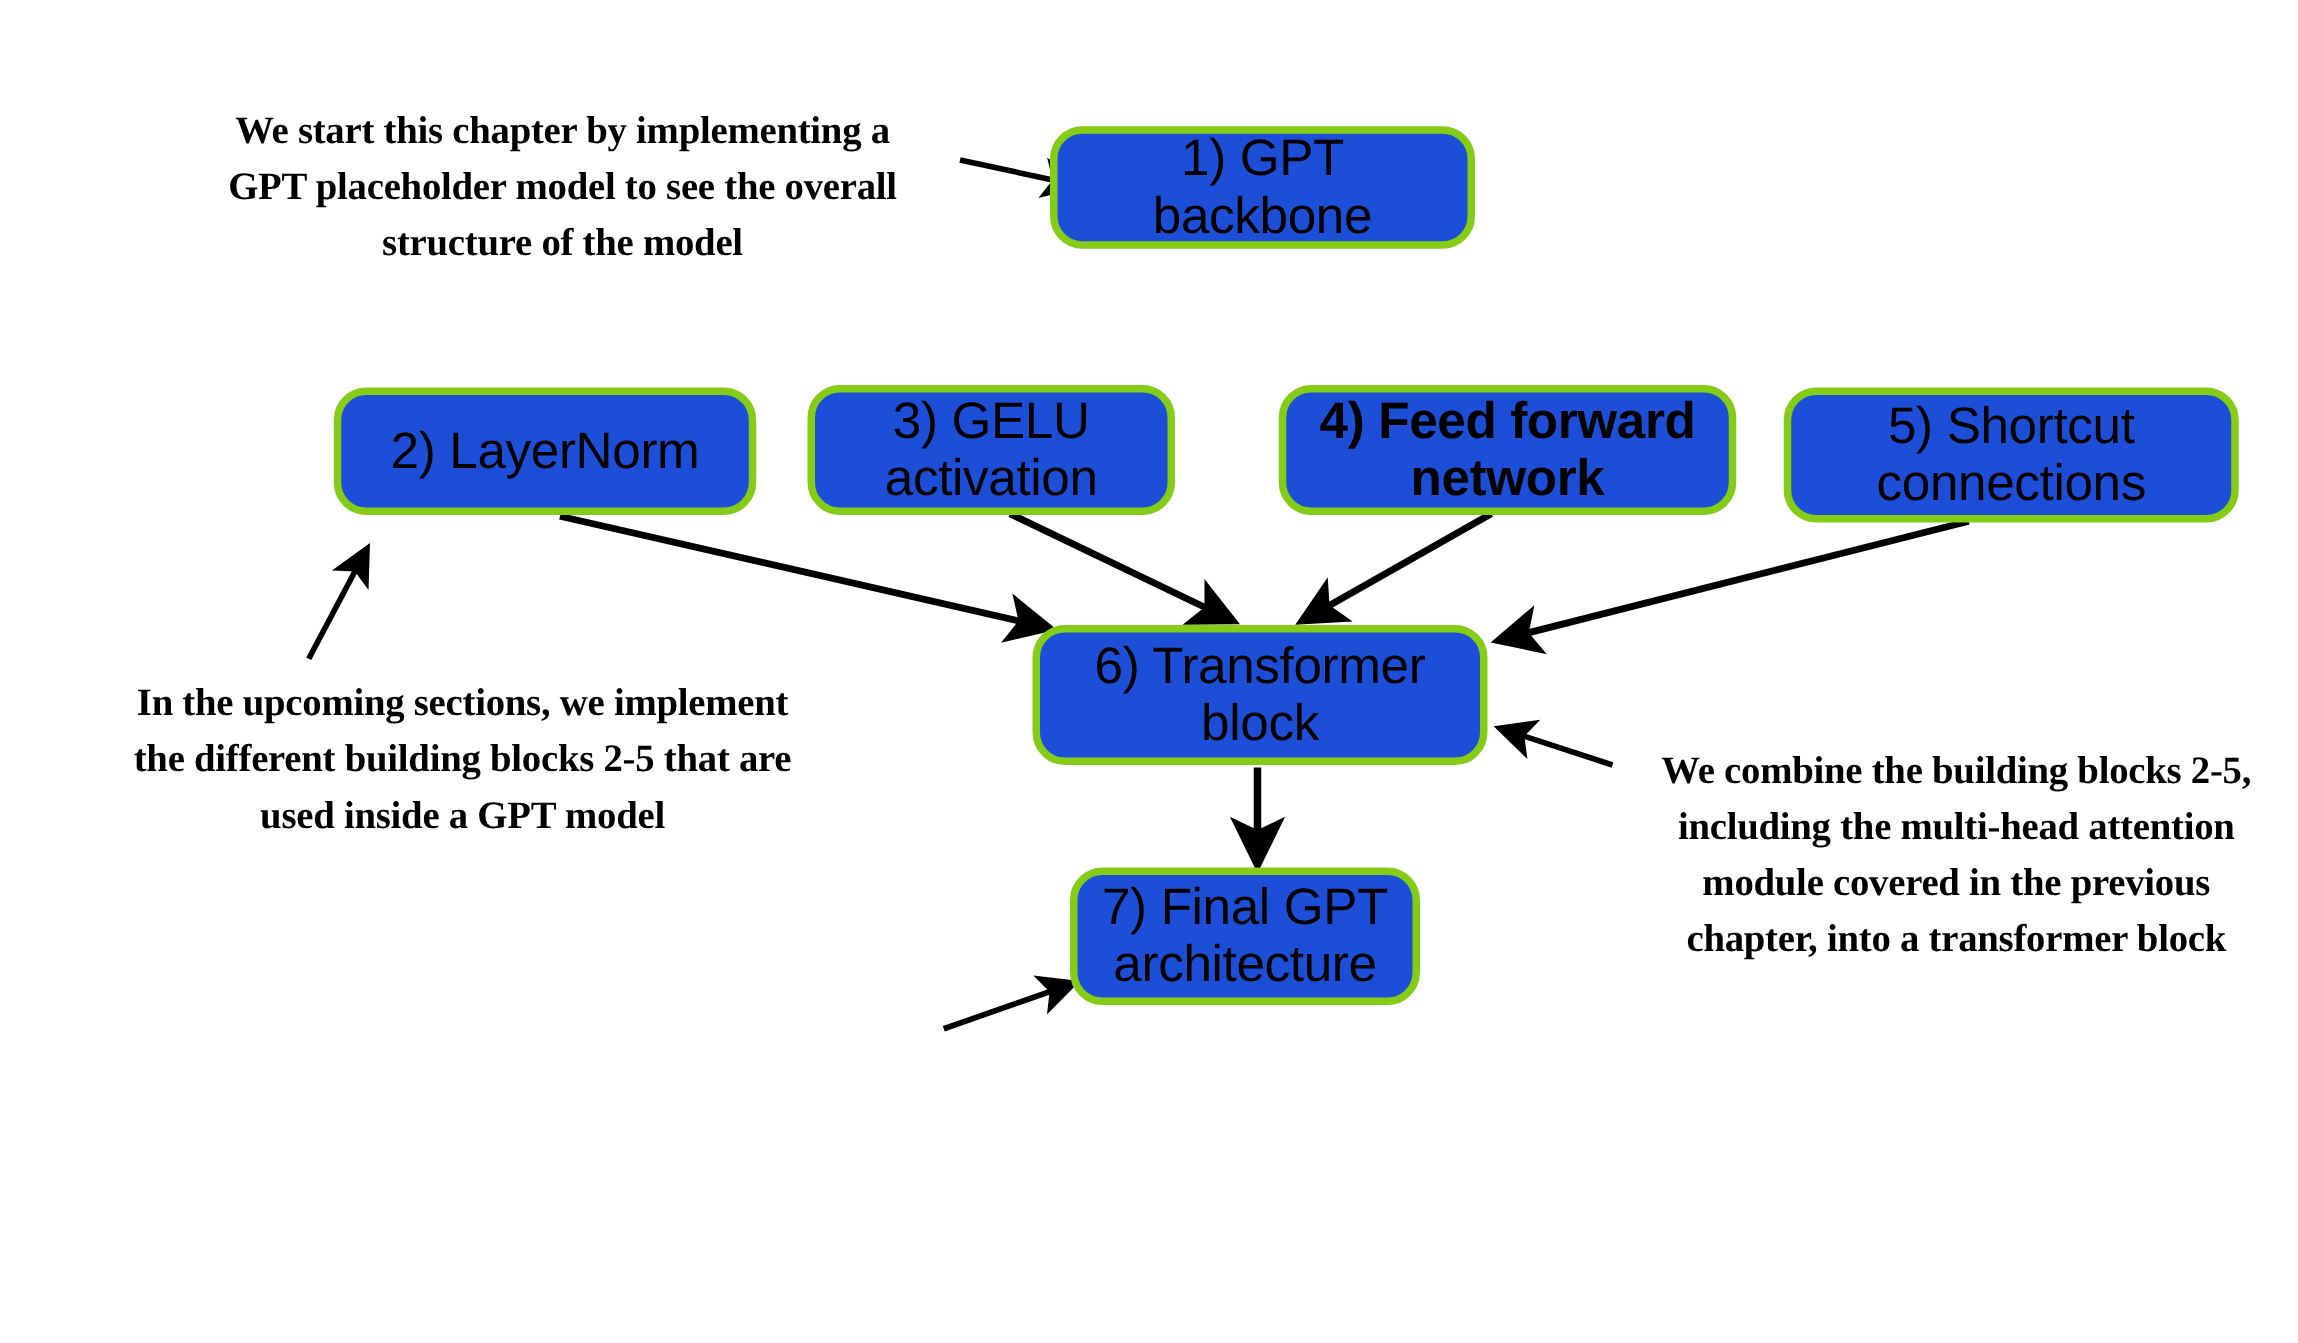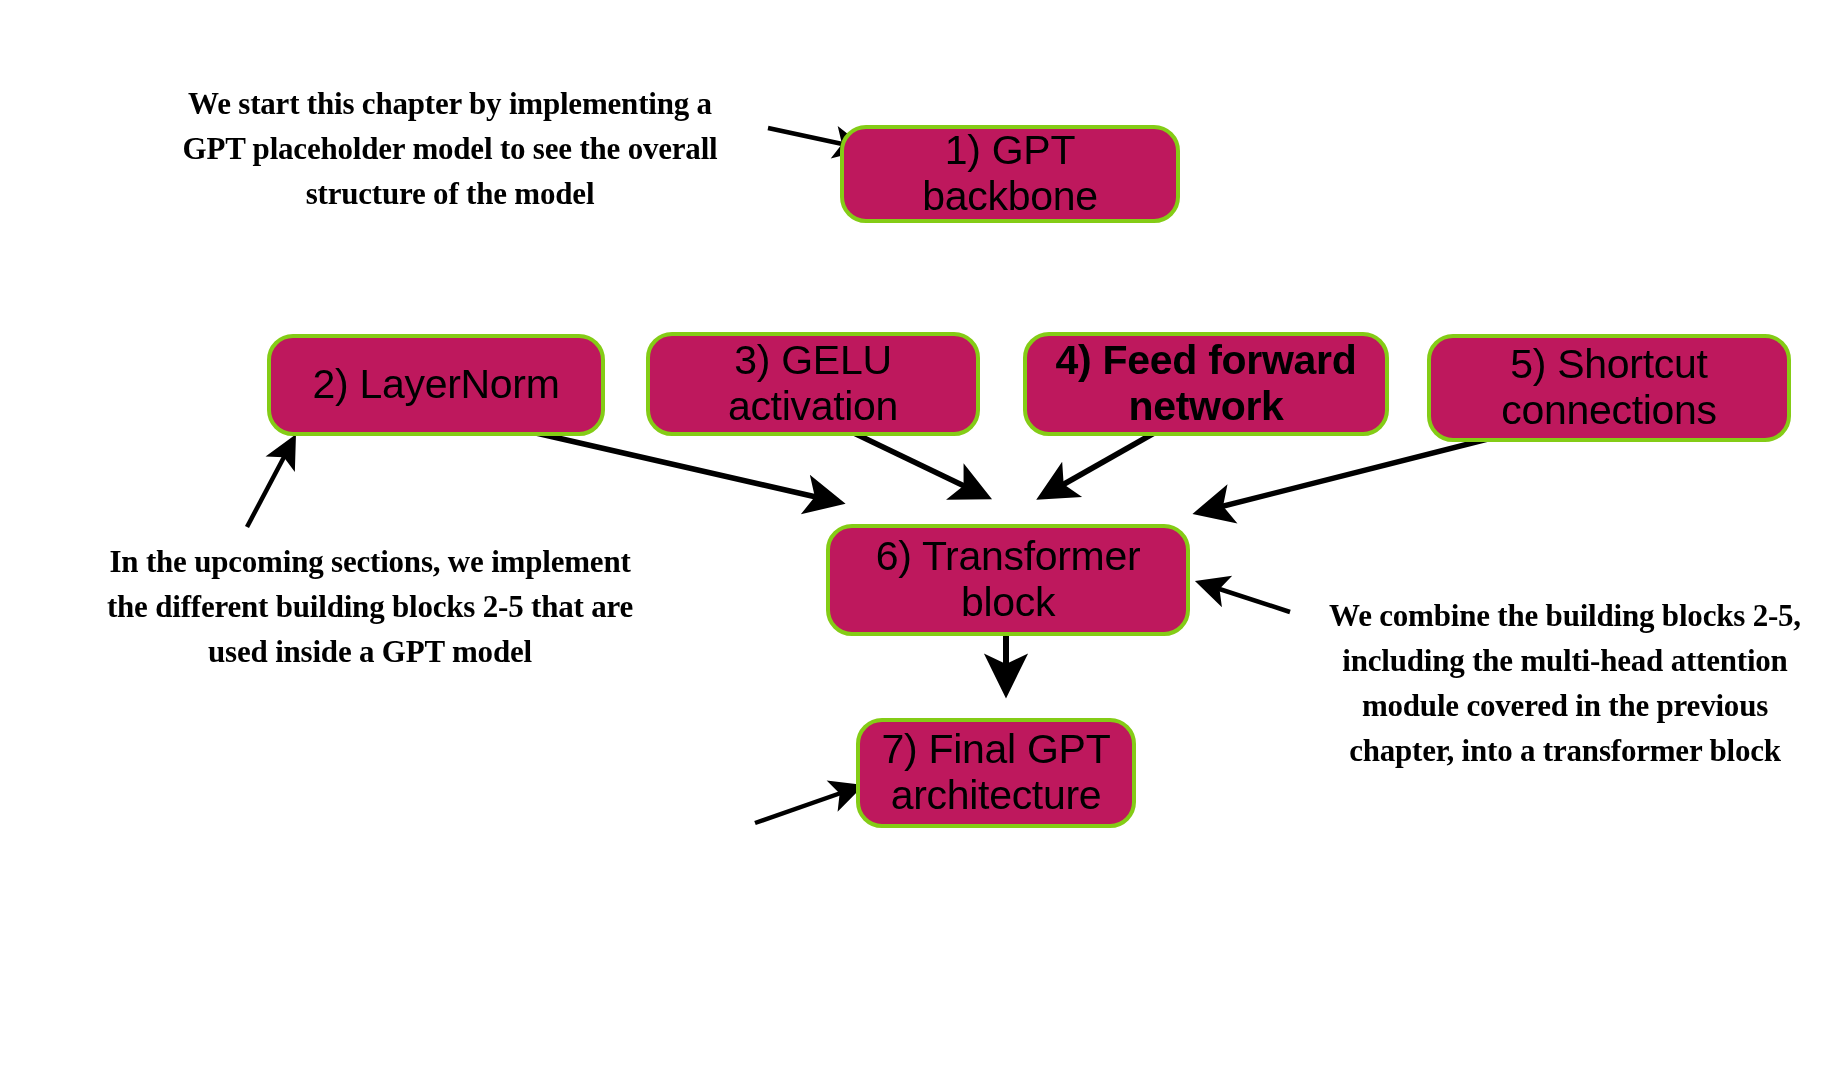--- a/index.html
+++ b/index.html
@@ -19,34 +19,33 @@
     position: absolute;
     left: 0;
     top: 0;
     width: 1838px;
     height: 1074px;
     pointer-events: none;
   }
   .node-box {
     position: absolute;
     box-sizing: border-box;
-    border: 4px solid #84cc16;
+    border: 6px solid #84cc16;
     border-radius: 26px;
-    background: #be185d;
+    background: #1d4ed8;
     display: flex;
     align-items: center;
     justify-content: center;
     text-align: center;
     font-family: "Liberation Sans", sans-serif;
     font-size: 41px;
     line-height: 1.12;
     color: #000000;
     letter-spacing: -0.3px;
     z-index: 2;
-    margin-top: 24px;
   }
   .node-label {
     display: block;
     white-space: pre-line;
     padding: 0 10px;
   }
   .annotation {
     position: absolute;
     font-family: "Liberation Serif", "DejaVu Serif", serif;
     font-weight: bold;
@@ -92,21 +91,21 @@
 
   <div class="node-box" style="left:840px; top:101px; width:340px; height:98px;">
     <span class="node-label">1) GPT
 backbone</span>
   </div>
 
   <div class="node-box" style="left:267px; top:310px; width:338px; height:102px;justify-content:center;">
     <span class="node-label">2) LayerNorm</span>
   </div>
 
-  <div class="node-box" style="left:646px; top:308px; width:334px; height:104px;">
+  <div class="node-box" style="left:646px; top:308px; width:294px; height:104px;">
     <span class="node-label">3) GELU
 activation</span>
   </div>
 
   <div class="node-box" style="left:1023px; top:308px; width:366px; height:104px;font-weight:bold;">
     <span class="node-label">4) Feed forward
 network</span>
   </div>
 
   <div class="node-box" style="left:1427px; top:310px; width:364px; height:108px;justify-content:center;">

